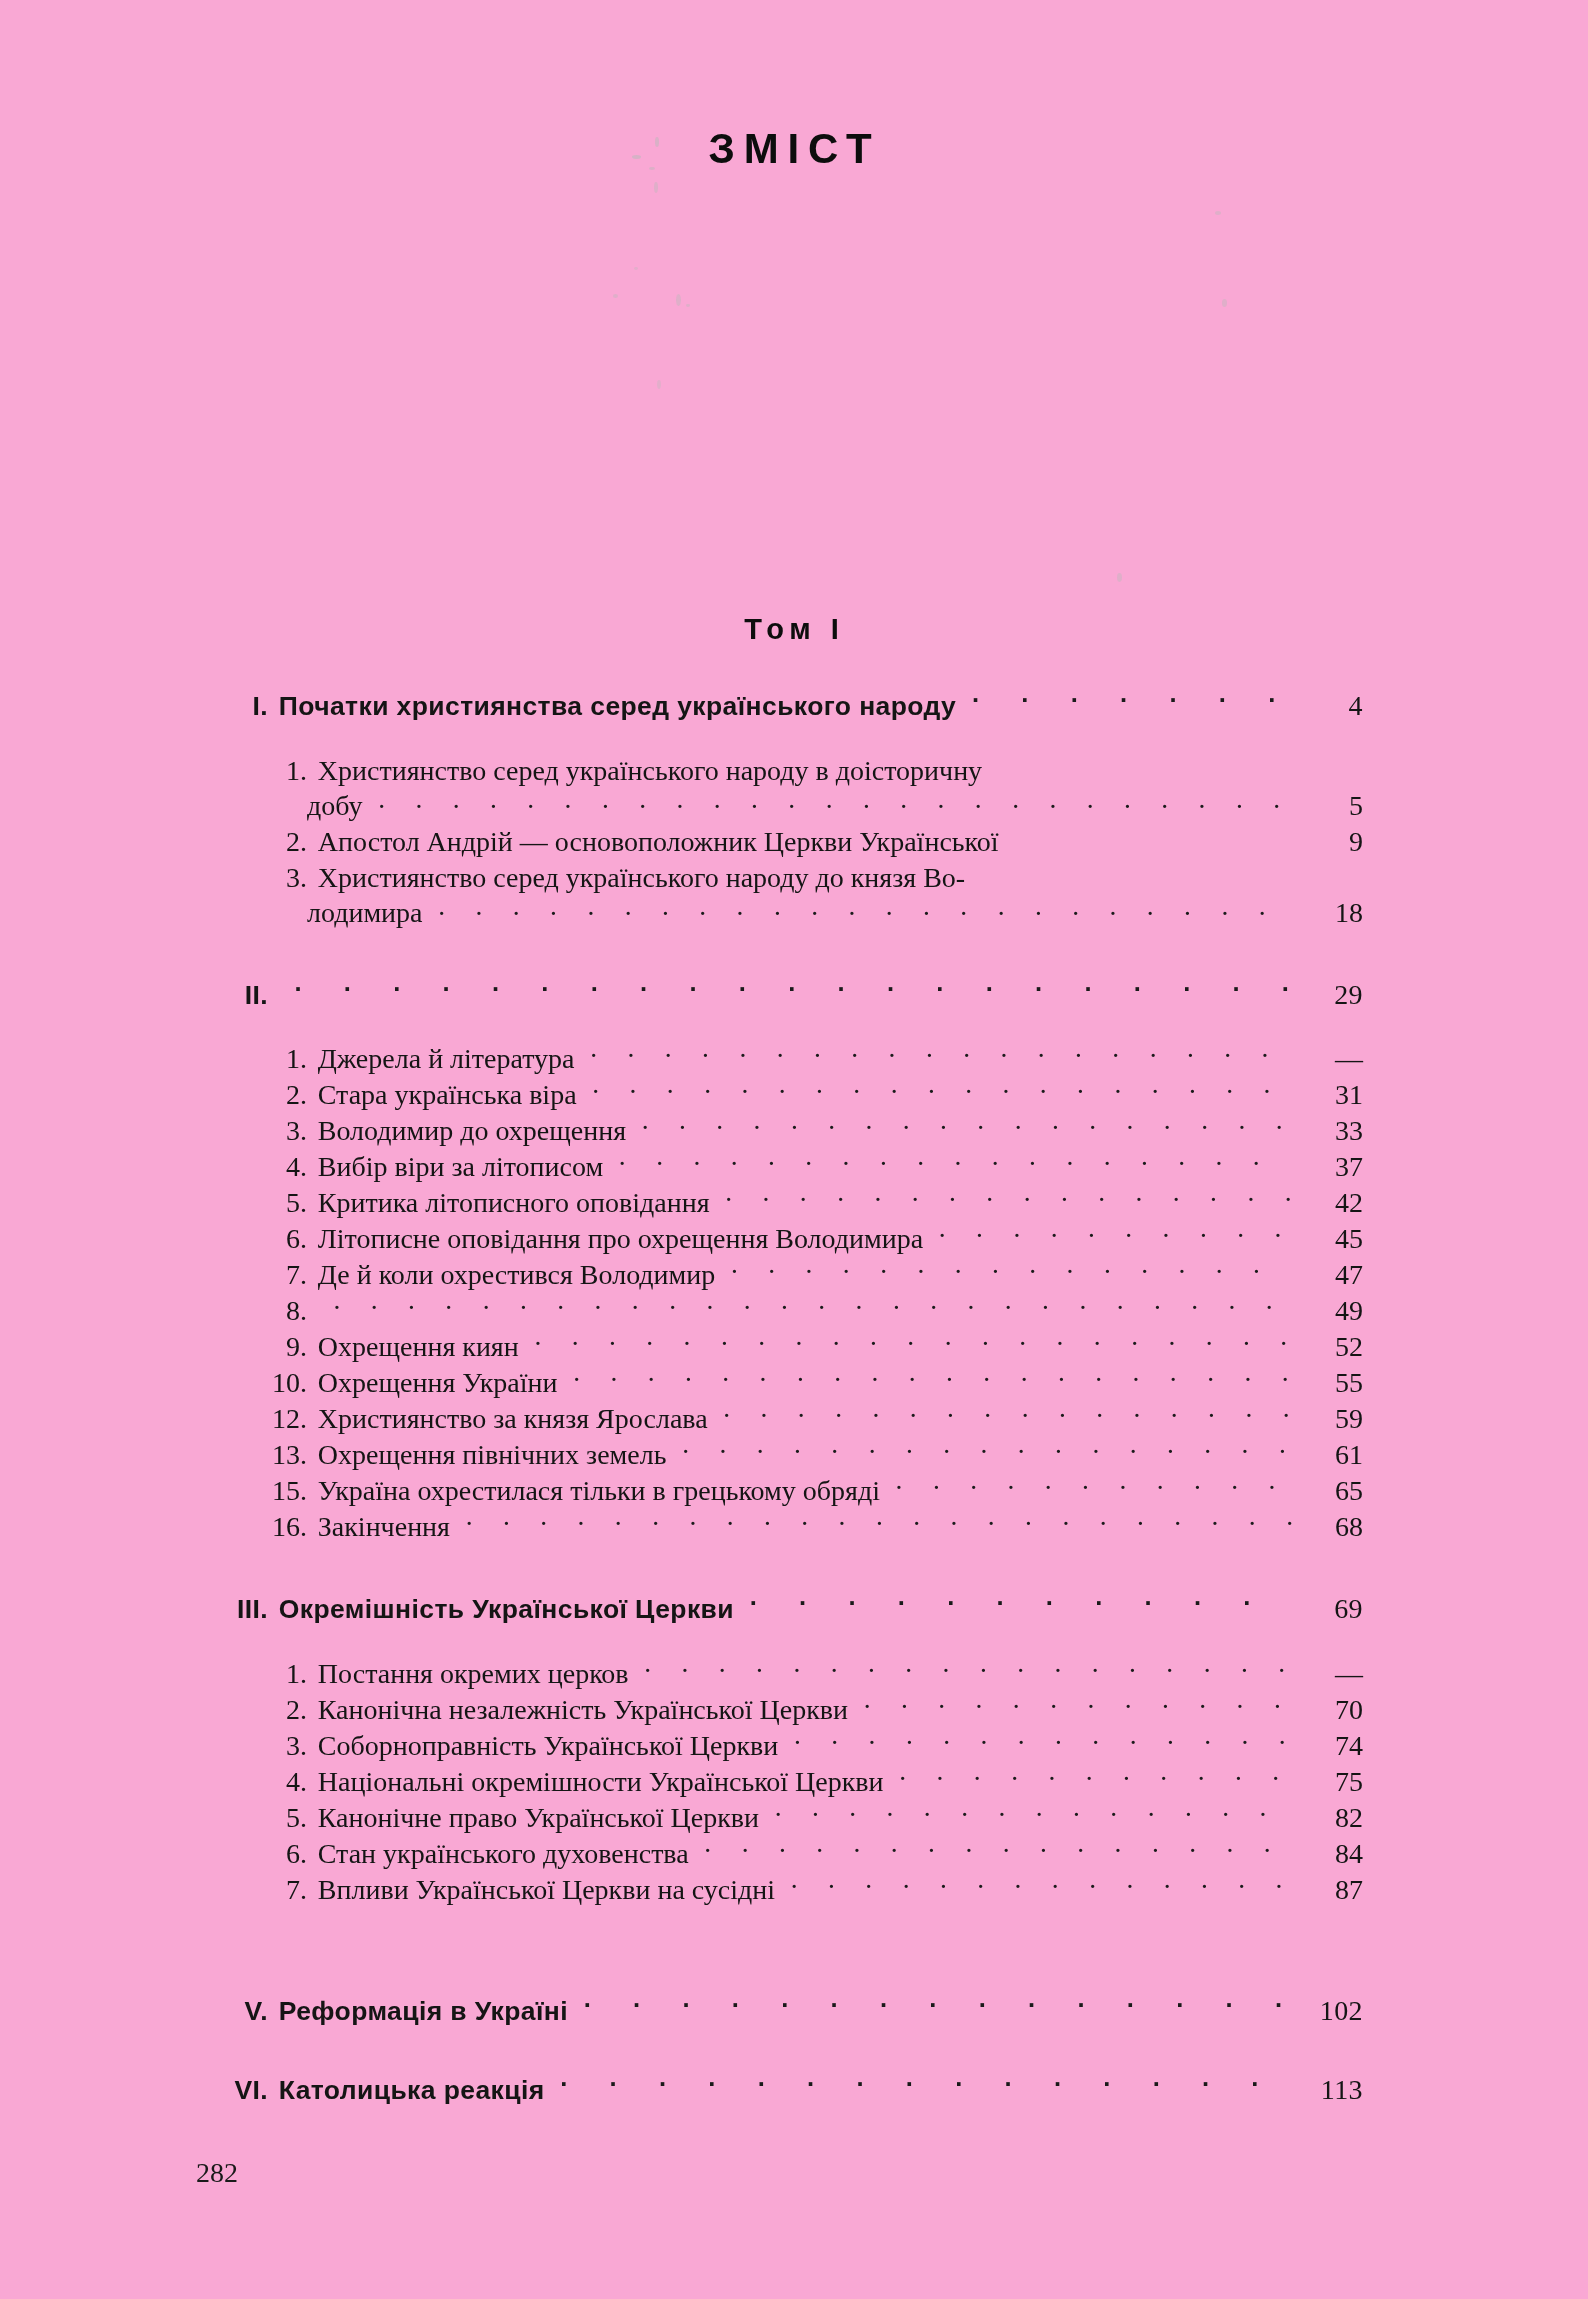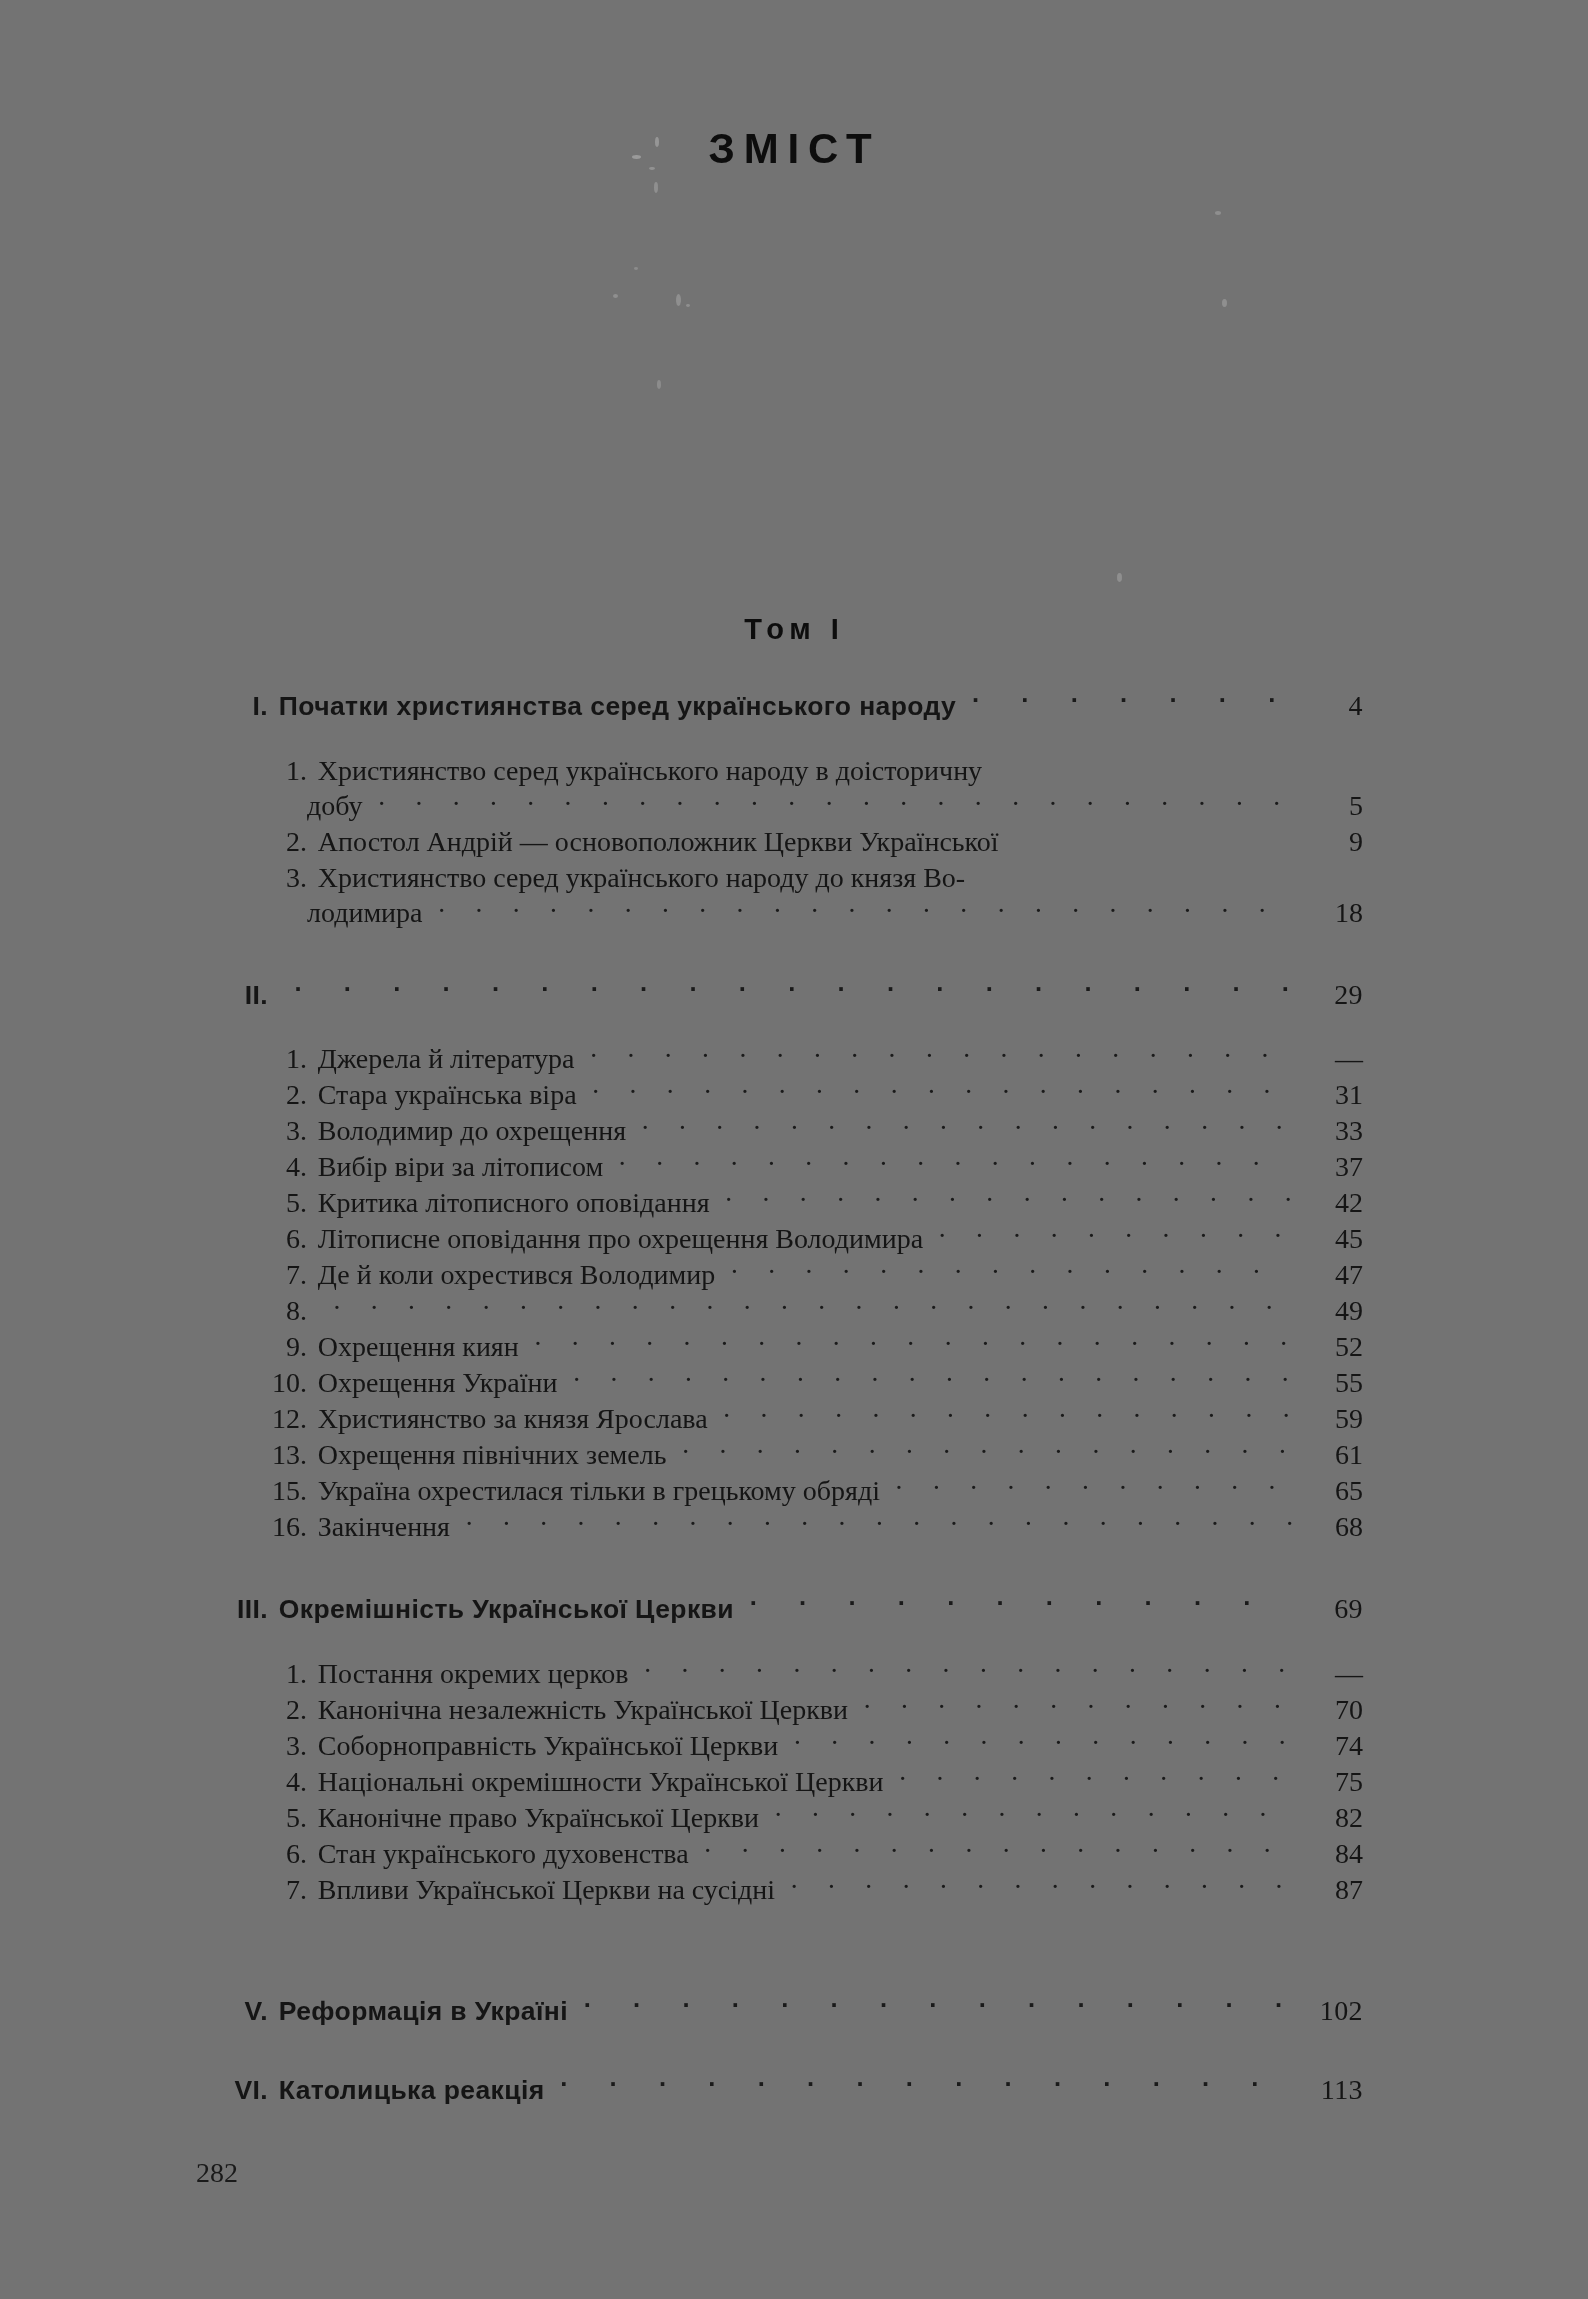--- a/index.html
+++ b/index.html
@@ -12,21 +12,21 @@
     height: 2299px;
     overflow: hidden;
     font-family: "Liberation Serif", "DejaVu Serif", serif;
     color: #151515;
     position: relative;
   }
 
   .page {
     position: absolute;
     inset: 0;
-    background: #737373;
+    background: #f9a8d4;
   }
 
   
   .doc-title {
     position: absolute;
     top: 125px;
     left: 0;
     width: 1589px;
     text-align: center;
     font-family: "Liberation Sans", "DejaVu Sans", sans-serif;
@@ -139,21 +139,21 @@
     text-align: right;
     font-family: "Liberation Serif", "DejaVu Serif", serif;
     font-size: 28px;
     font-weight: normal;
   }
   .chapter-row .pageno { font-size: 28px; }
 
   
   .cont-row {
     display: flex;
-    align-items: flex-start;
+    align-items: center;
     font-family: "Liberation Serif", "DejaVu Serif", serif;
     font-size: 28px;
     line-height: 35px;
     white-space: nowrap;
   }
   .cont-row .indent { flex: 0 0 auto; width: 96px; }
 
   
   .nowrap-first .leader::before { content: ""; }
 

